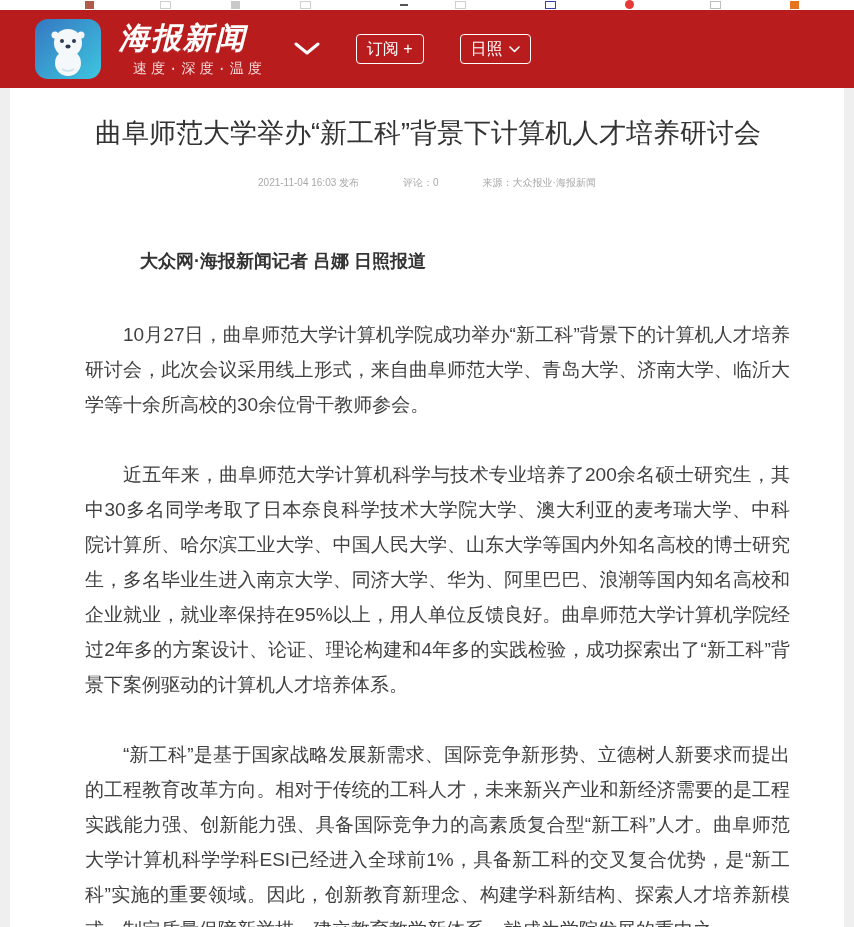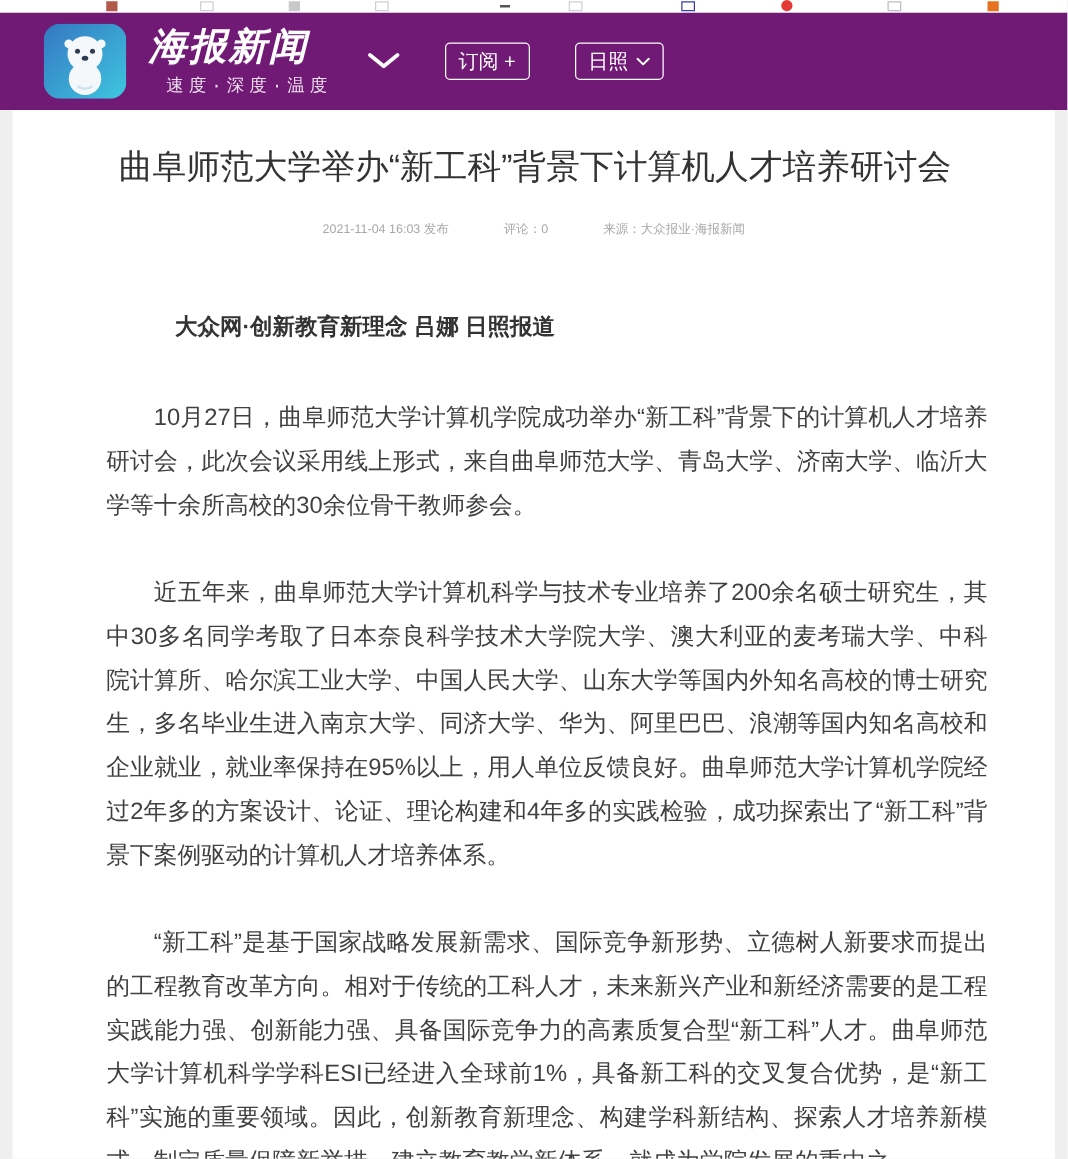--- a/index.html
+++ b/index.html
@@ -123,21 +123,21 @@
     <span class="favicon square" style="left: 231px; background: rgb(201, 201, 201);"></span>
     <span class="favicon outline" style="left: 300px; border-color: rgb(207, 207, 207);"></span>
     <span class="favicon dash" style="left: 400px; background: rgb(85, 85, 85);"></span>
     <span class="favicon outline" style="left: 455px; border-color: rgb(207, 207, 207);"></span>
     <span class="favicon outline" style="left: 545px; border-color: rgb(54, 64, 168);"></span>
     <span class="favicon circle" style="left: 625px; background: rgb(229, 57, 53);"></span>
     <span class="favicon outline" style="left: 710px; border-color: rgb(189, 189, 189);"></span>
     <span class="favicon square" style="left: 790px; background: rgb(230, 115, 31);"></span>
   </div>
 
-<div class="site-header" style="background: #701a75;">
+<div class="site-header" style="background: #b91c1c;">
   <svg class="logo-icon" viewBox="0 0 66 60">
     <defs>
       <linearGradient id="logograd" x1="0" y1="0" x2="1" y2="1">
         <stop offset="0" stop-color="#3577c1"></stop>
         <stop offset="1" stop-color="#3ec6e0"></stop>
       </linearGradient>
     </defs>
     <rect x="0" y="0" width="66" height="60" rx="13" fill="url(#logograd)"></rect>
     <ellipse cx="33" cy="44" rx="13" ry="13" fill="#f4f8fb"></ellipse>
     <circle cx="33" cy="24" r="14" fill="#f4f8fb"></circle>
@@ -175,18 +175,18 @@
 <div class="content-card" style="background: rgb(255, 255, 255);">
   <h1 class="article-title">曲阜师范大学举办“新工科”背景下计算机人才培养研讨会</h1>
 
   <div class="article-meta">
     <span>2021-11-04 16:03 发布</span>
     <span><span>评论：</span><span>0</span></span>
     <span><span>来源：</span><span>大众报业·海报新闻</span></span>
   </div>
 
   <div class="article-body">
-    <p class="byline">大众网·创新教育新理念 吕娜 日照报道</p>
+    <p class="byline">大众网·海报新闻记者 吕娜 日照报道</p>
     <p class="para">10月27日，曲阜师范大学计算机学院成功举办“新工科”背景下的计算机人才培养研讨会，此次会议采用线上形式，来自曲阜师范大学、青岛大学、济南大学、临沂大学等十余所高校的30余位骨干教师参会。</p>
     <p class="para">近五年来，曲阜师范大学计算机科学与技术专业培养了200余名硕士研究生，其中30多名同学考取了日本奈良科学技术大学院大学、澳大利亚的麦考瑞大学、中科院计算所、哈尔滨工业大学、中国人民大学、山东大学等国内外知名高校的博士研究生，多名毕业生进入南京大学、同济大学、华为、阿里巴巴、浪潮等国内知名高校和企业就业，就业率保持在95%以上，用人单位反馈良好。曲阜师范大学计算机学院经过2年多的方案设计、论证、理论构建和4年多的实践检验，成功探索出了“新工科”背景下案例驱动的计算机人才培养体系。</p>
     <p class="para">“新工科”是基于国家战略发展新需求、国际竞争新形势、立德树人新要求而提出的工程教育改革方向。相对于传统的工科人才，未来新兴产业和新经济需要的是工程实践能力强、创新能力强、具备国际竞争力的高素质复合型“新工科”人才。曲阜师范大学计算机科学学科ESI已经进入全球前1%，具备新工科的交叉复合优势，是“新工科”实施的重要领域。因此，创新教育新理念、构建学科新结构、探索人才培养新模式、制定质量保障新举措、建立教育教学新体系，就成为学院发展的重中之</p>
   </div>
 </div>
 
 </body></html>

